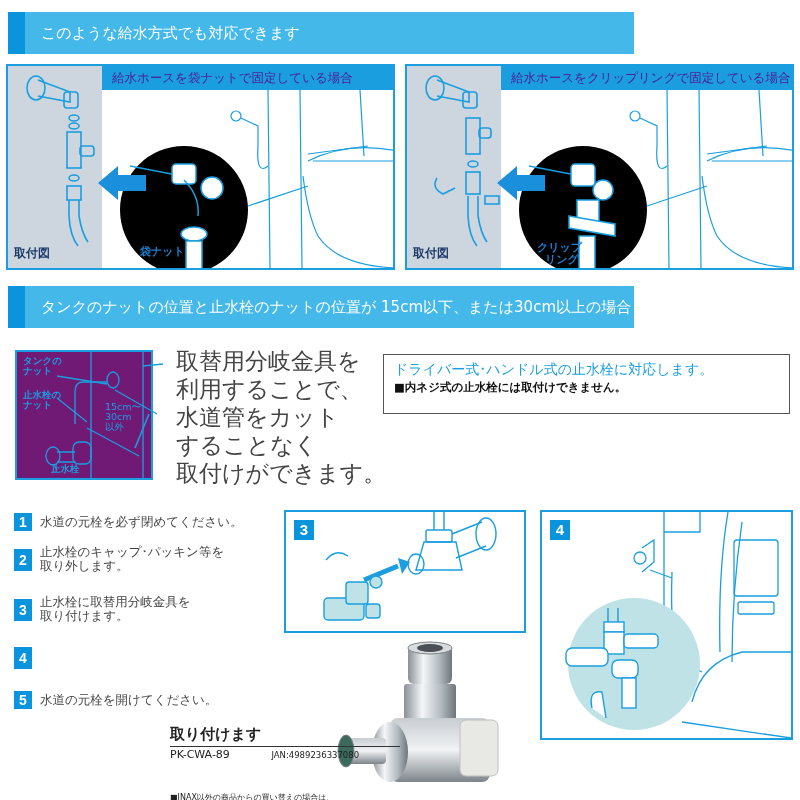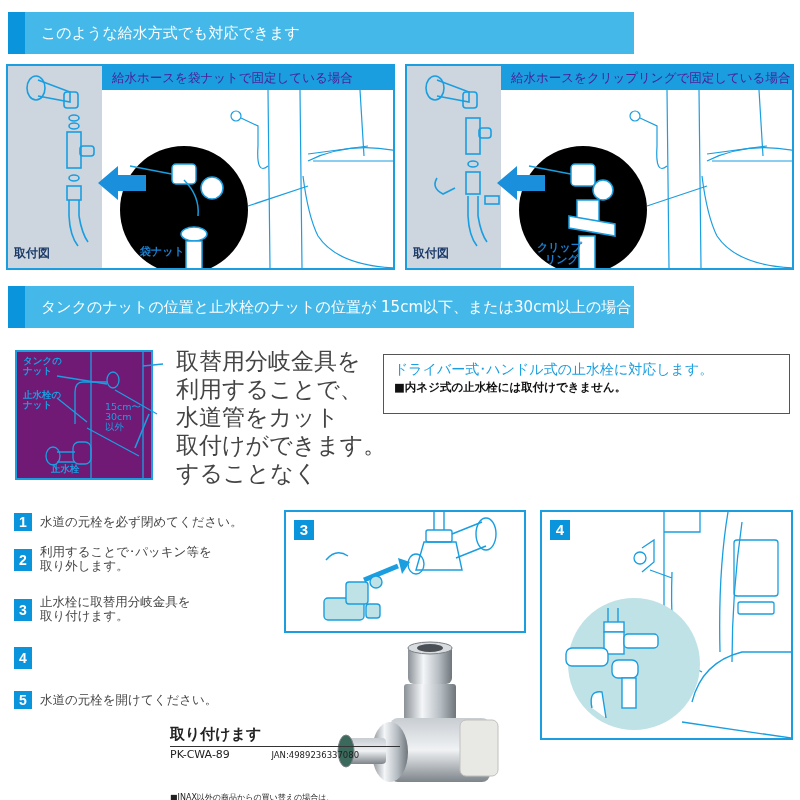--- a/index.html
+++ b/index.html
@@ -190,39 +190,39 @@
     <div>30cm</div>
     <div>以外</div>
   </div>
   <div class="diag-label" style="left:34px; top:112px;">止水栓</div>
 </div>
 
 <div id="intro-text">
   <div>取替用分岐金具を</div>
   <div>利用することで、</div>
   <div>水道管をカット</div>
+  <div>することなく</div>
   <div>取付けができます。</div>
-  <div>することなく</div>
 </div>
 
 <div id="notice-box">
   <div class="headline">ドライバー式･ハンドル式の止水栓に対応します。</div>
   <div class="item">■内ネジ式の止水栓には取付けできません。</div>
 </div>
 
 <div class="step" style="top:513px;">
   <div class="num">1</div>
   <div class="txt" style="margin-top:2px;">
     <div>水道の元栓を必ず閉めてください。</div>
   </div>
 </div>
 <div class="step" style="top:545px;">
   <div class="num tall">2</div>
   <div class="txt">
-    <div>利用することで･パッキン等を</div>
+    <div>止水栓のキャップ･パッキン等を</div>
     <div>取り外します。</div>
   </div>
 </div>
 <div class="step" style="top:595px;">
   <div class="num tall">3</div>
   <div class="txt">
     <div>止水栓に取替用分岐金具を</div>
     <div>取り付けます。</div>
   </div>
 </div>

